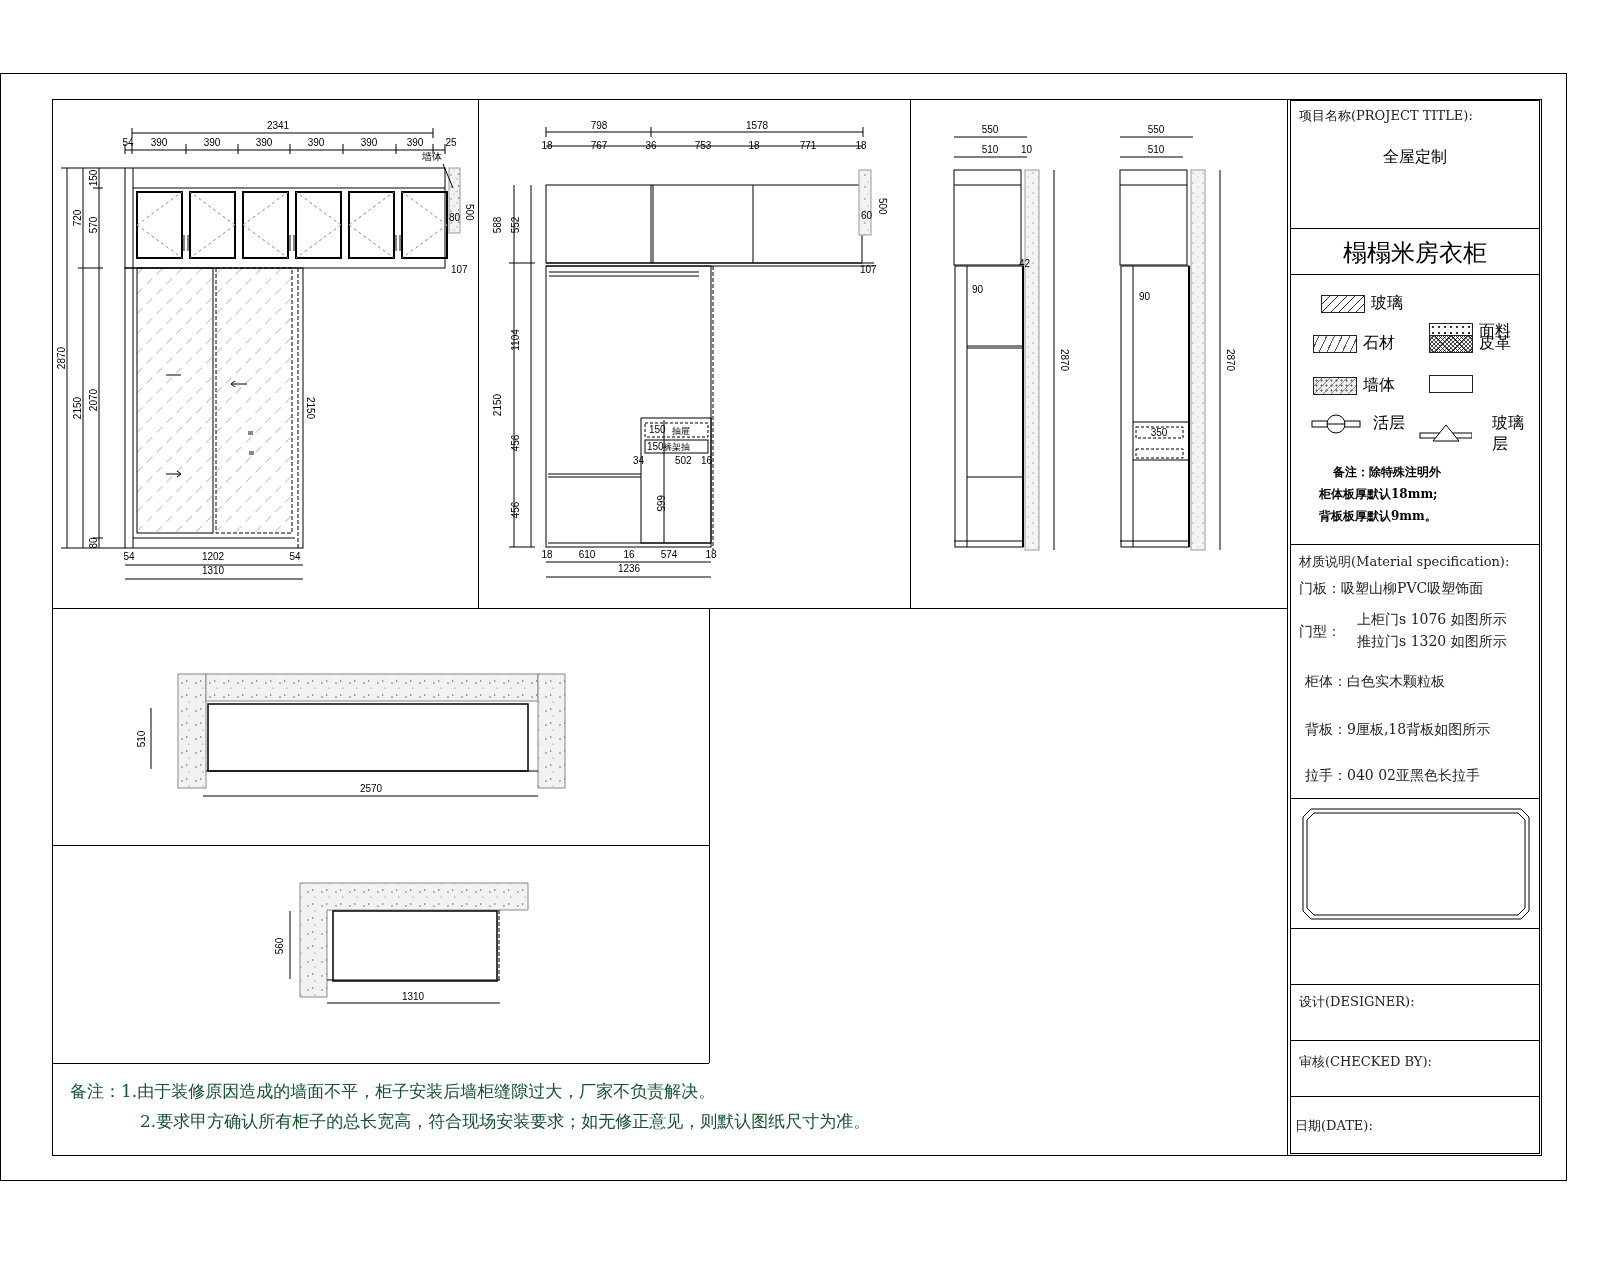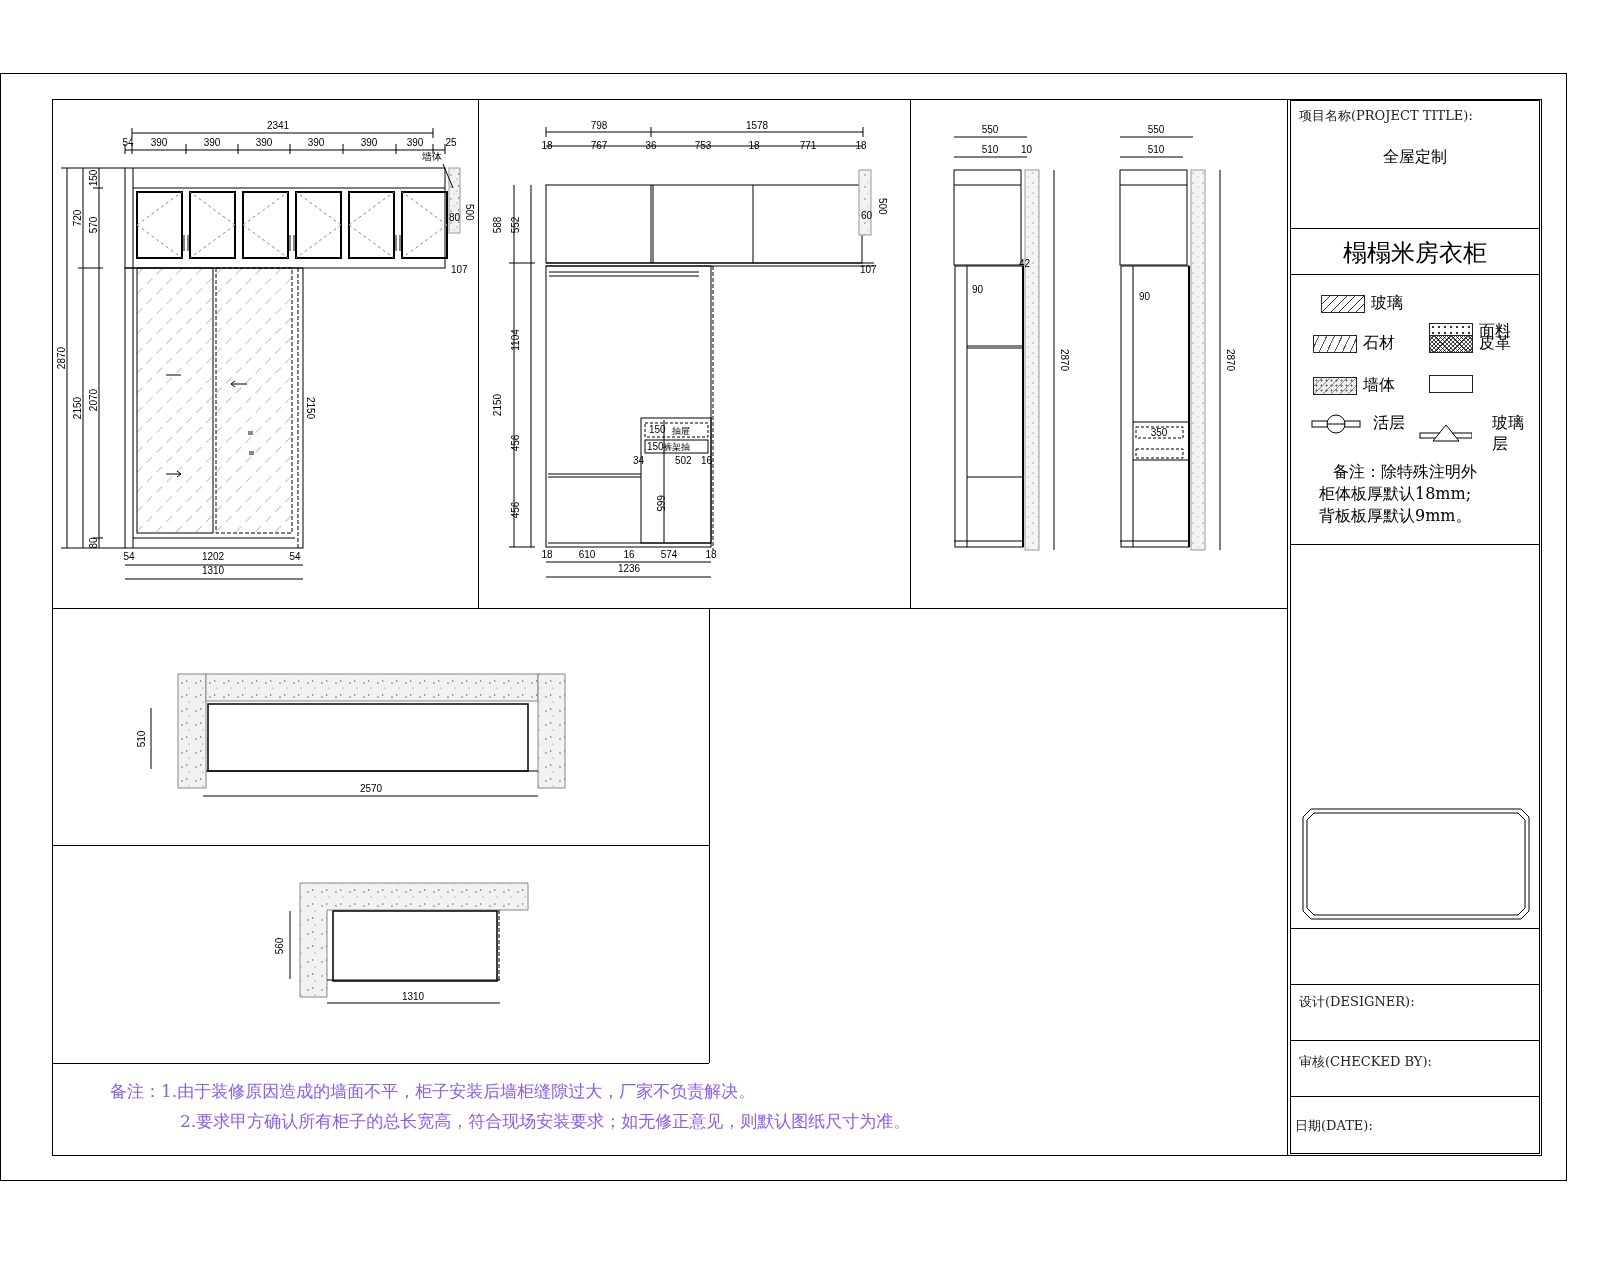--- a/index.html
+++ b/index.html
@@ -9,21 +9,21 @@
   .outer { left:0; top:73px; width:1567px; height:1108px; border:1px solid #000; box-sizing:border-box; }
   .inner { left:52px; top:99px; width:1490px; height:1057px; border:1px solid #000; box-sizing:border-box; }
   .vline { position:absolute; width:1px; background:#000; }
   .hline { position:absolute; height:1px; background:#000; }
   svg text { font-family:"Liberation Sans Narrow","Liberation Sans", sans-serif; }
   .dim { font-family:"Liberation Sans", sans-serif; font-size:10px; fill:#000; }
   
   .tb { left:1290px; top:100px; width:250px; height:1054px; border:1px solid #000; box-sizing:border-box; }
   .tb-sec { position:absolute; left:0; width:100%; border-bottom:1px solid #000; box-sizing:border-box; }
   .tb-label { font-family:"DejaVu Serif", serif; font-size:13px; color:#222; }
-  .notes { font-family:"DejaVu Serif", serif; font-size:17px; color:#8b5cf6;margin-left:40px; }
+  .notes { font-family:"DejaVu Serif", serif; font-size:17px; color:#14532d; }
   .legend-row { position:absolute; display:flex; align-items:center; font-family:"DejaVu Serif", serif; font-size:16px; }
   .swatch { width:44px; height:18px; border:1px solid #222; box-sizing:border-box; margin-right:6px; }
   .sw-glass { background:repeating-linear-gradient(135deg,#fff 0 5px,#333 5px 6px); }
   .sw-fabric { background-color:#fff; background-image:radial-gradient(#333 0.8px, transparent 1px); background-size:6px 6px; }
   .sw-stone { background:repeating-linear-gradient(115deg,#fff 0 4px,#555 4px 5px,#fff 5px 7px); }
   .sw-leather { background:repeating-linear-gradient(45deg,#fff 0 2px,#444 2px 3px),repeating-linear-gradient(-45deg,#fff 0 2px,#444 2px 3px); background-blend-mode:multiply; }
   .sw-wall { background-color:#eee; background-image:radial-gradient(#555 0.8px, transparent 1.2px), repeating-linear-gradient(135deg,transparent 0 5px,#888 5px 6px); background-size:5px 5px, auto; }
 </style>
 </head>
 <body>
@@ -369,25 +369,35 @@
         </svg>
       <span style="margin-left:12px">活层</span>
     </div>
     <div class="legend-row" style="left:128px;top:138px;">
       <svg width="54" height="20">
           <rect x="1" y="9" width="52" height="5" fill="none" stroke="#000"></rect>
           <path d="M27 1 L40 17 L14 17 Z" fill="#fff" stroke="#000"></path>
         </svg>
       <span style="margin-left:20px">玻璃层</span>
     </div>
-    <div class="abs" style="left:28px;top:186px;font-family:'DejaVu Serif',serif;font-size:16px;line-height:22px;">
+    <div class="abs" style="left:28px;top:186px;font-family:'DejaVu Serif',serif;font-size:12px;line-height:22px;font-weight:bold;">
       <div style="padding-left:14px">备注：除特殊注明外</div>
       <div>柜体板厚默认18mm;</div>
       <div>背板板厚默认9mm。</div>
     </div>
+  </div>
+  <div class="tb-sec" style="top:444px;height:254px;">
+    <div class="abs tb-label" style="left:8px;top:8px;white-space:nowrap;">材质说明(Material specification):</div>
+    <div class="abs tb-label" style="left:8px;top:35px;font-size:14px;">门板：吸塑山柳PVC吸塑饰面</div>
+    <div class="abs tb-label" style="left:8px;top:78px;font-size:14px;">门型：</div>
+    <div class="abs tb-label" style="left:66px;top:66px;font-size:14px;">上柜门s 1076 如图所示</div>
+    <div class="abs tb-label" style="left:66px;top:88px;font-size:14px;">推拉门s 1320 如图所示</div>
+    <div class="abs tb-label" style="left:14px;top:128px;font-size:14px;">柜体：白色实木颗粒板</div>
+    <div class="abs tb-label" style="left:14px;top:176px;font-size:14px;">背板：9厘板,18背板如图所示</div>
+    <div class="abs tb-label" style="left:14px;top:222px;font-size:14px;">拉手：040 02亚黑色长拉手</div>
   </div>
   <div class="tb-sec" style="top:698px;height:130px;">
     <svg class="abs" style="left:10px;top:8px;" width="230" height="114">
       <path d="M10 2 L220 2 L228 10 L228 104 L220 112 L10 112 L2 104 L2 10 Z" fill="none" stroke="#000"></path>
       <path d="M13 6 L217 6 L224 13 L224 101 L217 108 L13 108 L6 101 L6 13 Z" fill="none" stroke="#000"></path>
     </svg>
   </div>
   <div class="tb-sec" style="top:828px;height:56px;"></div>
   <div class="tb-sec" style="top:884px;height:56px;">
     <div class="abs tb-label" style="left:8px;top:8px;">设计(DESIGNER):</div>

